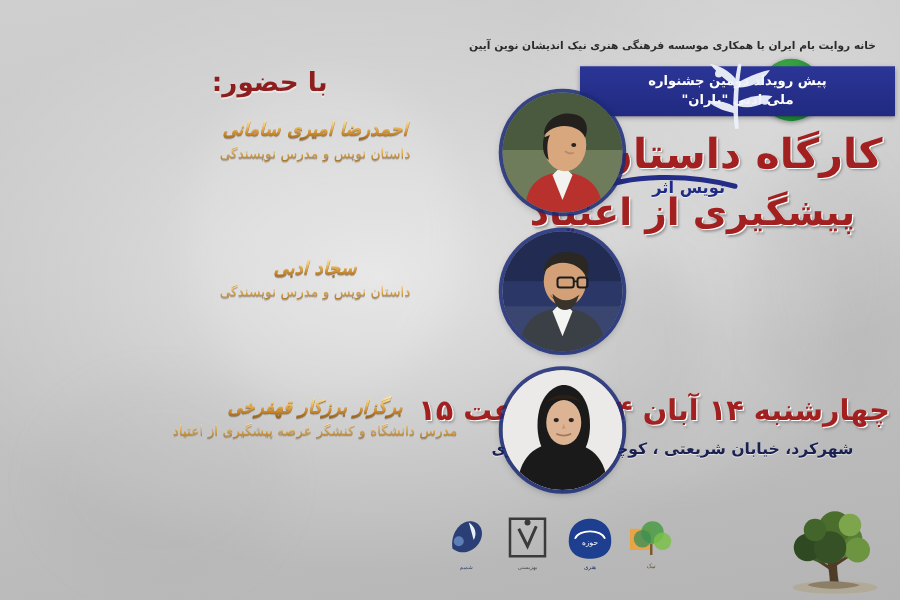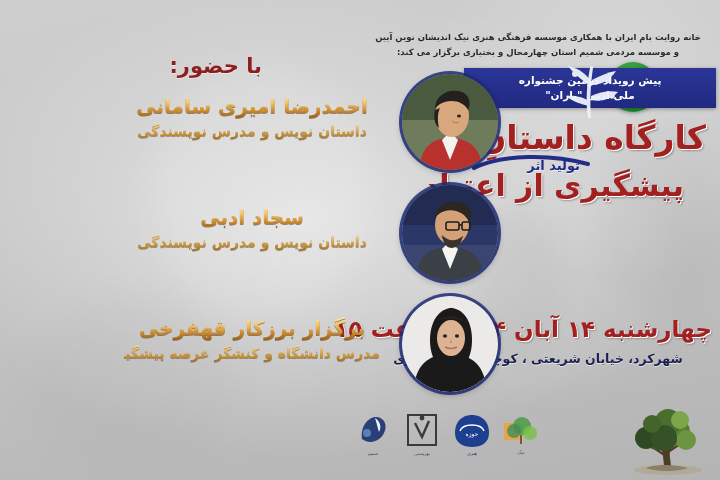--- a/index.html
+++ b/index.html
@@ -29,30 +29,31 @@
     letter-spacing:.2px;
   }
   .person{position:relative;height:105px;}
   .person .photo{
     position:absolute;right:-118px;top:6px;width:96px;height:96px;border-radius:50%;
     box-shadow:0 0 0 3px rgba(28,44,120,.85),0 2px 7px rgba(0,0,0,.38);
     overflow:hidden;background:#888;
   }
   .person .txt{position:absolute;right:0px;top:26px;width:256px;text-align:center;}
   .p-name{
-    font-size:20px;font-weight:bold;line-height:1.25;
+    font-size:15px;font-weight:bold;line-height:1.25;
     color:#d79a2b;
     background:linear-gradient(180deg,#fdf0c4 0%,#efc062 38%,#c7862a 70%,#8d5a14 100%);
     -webkit-background-clip:text;background-clip:text;
     -webkit-text-fill-color:transparent;color:transparent;
     filter:drop-shadow(0 1px 0 rgba(90,50,10,.55));
     white-space:nowrap;
+    font-style:italic;
   }
   .p-role{
-    margin-top:3px;font-size:14px;font-weight:bold;line-height:1.3;
+    margin-top:3px;font-size:11px;font-weight:normal;line-height:1.3;
     background:linear-gradient(180deg,#fbe6b4 0%,#e0ac51 45%,#9c6a1e 100%);
     -webkit-background-clip:text;background-clip:text;
     -webkit-text-fill-color:transparent;color:transparent;
     filter:drop-shadow(0 1px 0 rgba(90,50,10,.45));
     white-space:nowrap;
   }
 
   
   .right{position:absolute;right:8px;top:30px;width:348px;text-align:center;}
   .organizers{
@@ -133,21 +134,20 @@
     <div class="smudge" style="left:420px;top:170px;width:250px;height:220px;background:rgba(255,255,255,.14);"></div>
     <div class="smudge" style="left:30px;top:300px;width:200px;height:170px;background:rgba(160,160,160,.18);"></div>
     <div class="smudge" style="left:470px;top:200px;width:90px;height:170px;background:rgba(140,140,140,.20);"></div>
     <div class="smudge" style="left:600px;top:120px;width:120px;height:200px;background:rgba(150,150,150,.16);"></div>
   </div>
 
   <div class="right">
 
     <div class="organizers">
       <div>خانه روایت بام ایران با همکاری  موسسه فرهنگی هنری نیک اندیشان نوین آیین</div>
-      <div>و موسسه مردمی شمیم استان چهارمحال و بختیاری برگزار می کند:</div>
     </div>
 
     <div class="banner-wrap">
 
       <div class="badge">
         <span>هر انتخاب</span>
         <span style="display:block;width:16px;height:4px;background:linear-gradient(90deg,#e03b2e 50%,#fff 50%);margin:1px 0;"></span>
         <span>دوباره است</span>
       </div>
 
@@ -168,21 +168,21 @@
           <circle cx="70" cy="36" r="2.8"></circle>
         </g>
       </svg>
     </div>
 
     <div class="title-block">
       <div class="title-1">کارگاه داستانِ</div>
       <svg class="swoosh" viewBox="0 0 120 20">
         <path d="M2 16 C30 2 80 2 116 12" stroke="#232c86" stroke-width="4" fill="none" stroke-linecap="round"></path>
       </svg>
-      <div class="title-sub">تولید اثر</div>
+      <div class="title-sub">نویس اثر</div>
       <div class="title-2">پیشگیری از اعتیاد</div>
     </div>
   </div>
 
   <div class="datetime">
     <div class="dt-line">چهارشنبه ۱۴ آبان ۱۴۰۴ ساعت ۱۵</div>
     <div class="addr-line">شهرکرد، خیابان شریعتی ، کوچه ۵۲ حوزه هنری</div>
   </div>
 
   <div class="presenters">

